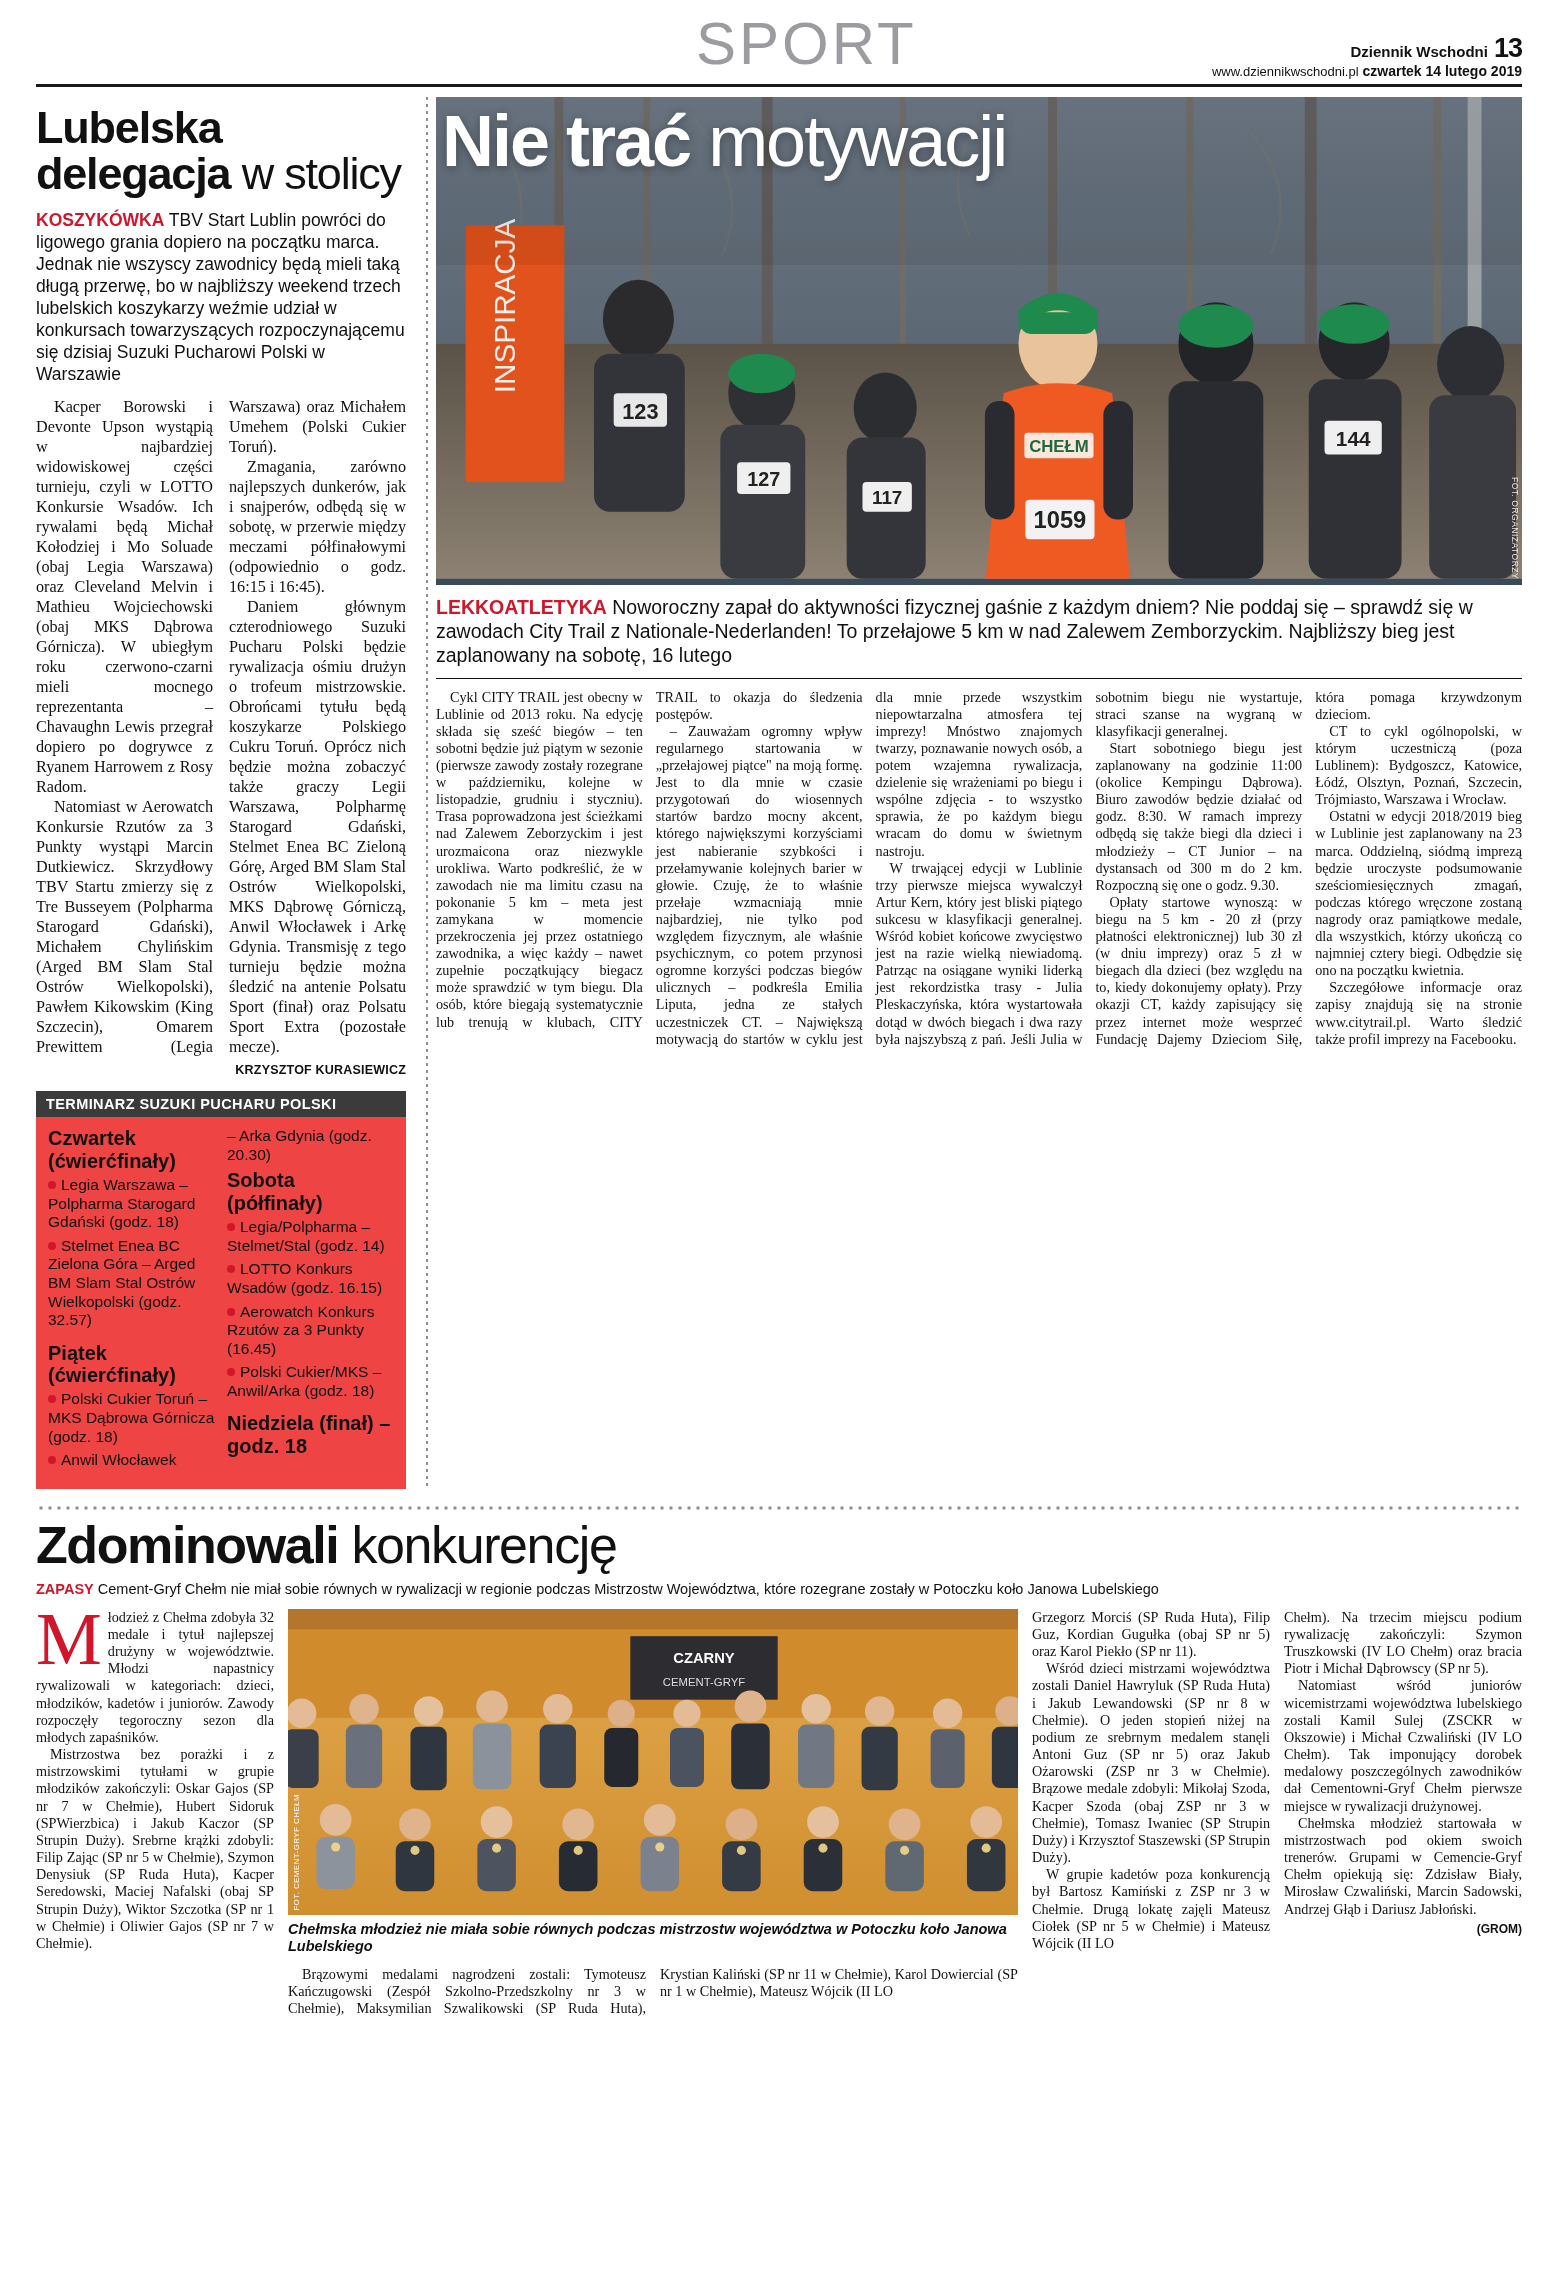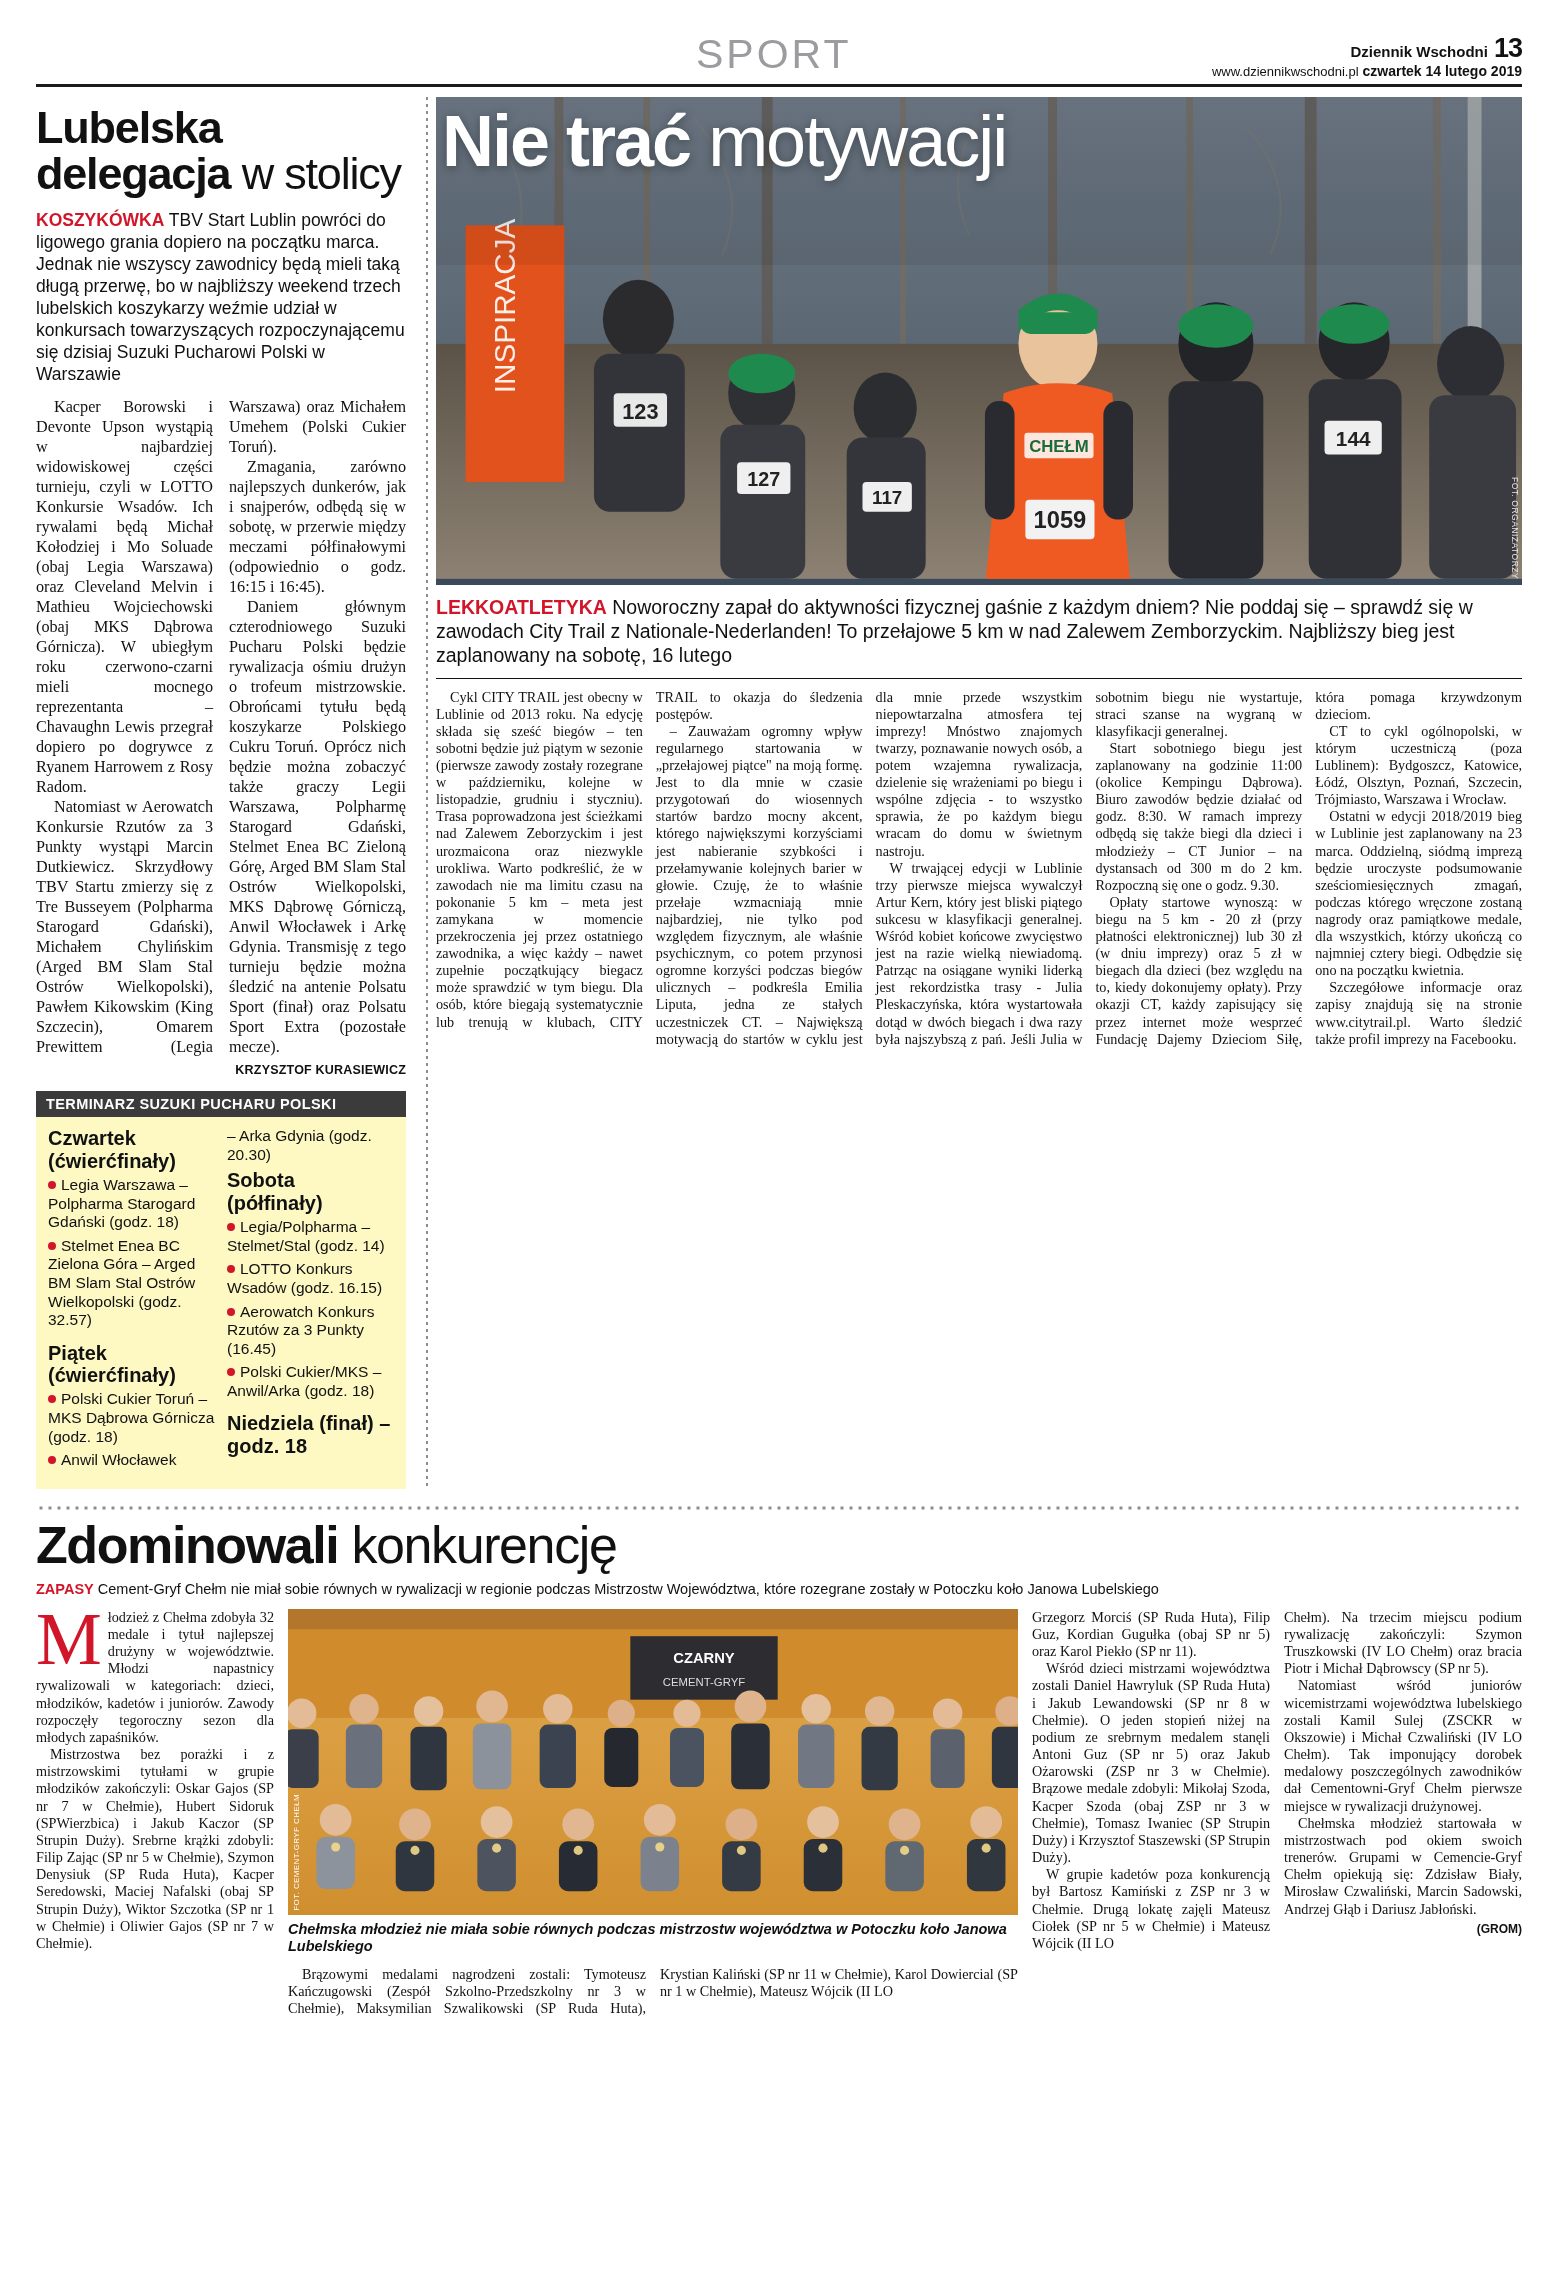--- a/index.html
+++ b/index.html
@@ -19,21 +19,21 @@
   
   .masthead{
     position:relative;
     height:80px;
     display:flex;align-items:flex-end;
     padding-bottom:2px;
   }
   .masthead .sport{
     font-family:"Liberation Sans", sans-serif;
     font-weight:300;
-    font-size:41px;
+    font-size:60px;
     letter-spacing:3px;
     color:#9b9ba0;
     position:absolute;
     left:660px;bottom:4px;
   }
   .masthead .meta{
     position:absolute;right:0;bottom:2px;
     text-align:right;
     font-family:"Liberation Sans", sans-serif;
     line-height:1.12;
@@ -90,21 +90,21 @@
   .body-2col p:first-child{text-indent:18px;}
   .byline{
     font-family:"Liberation Sans", sans-serif;
     font-weight:bold;font-size:12.5px;
     text-align:right;margin-top:6px;letter-spacing:.2px;
   }
 
   
   .sched{
     margin-top:14px;
-    background:#fef9c3;
+    background:#ef4444;
   }
   .sched-head{
     background:#3b3b3b;color:#fff;
     font-family:"Liberation Sans", sans-serif;
     font-weight:bold;font-size:14.5px;
     letter-spacing:.4px;
     padding:5px 8px 5px 10px;
   }
   .sched-body{
     display:flex;gap:12px;

